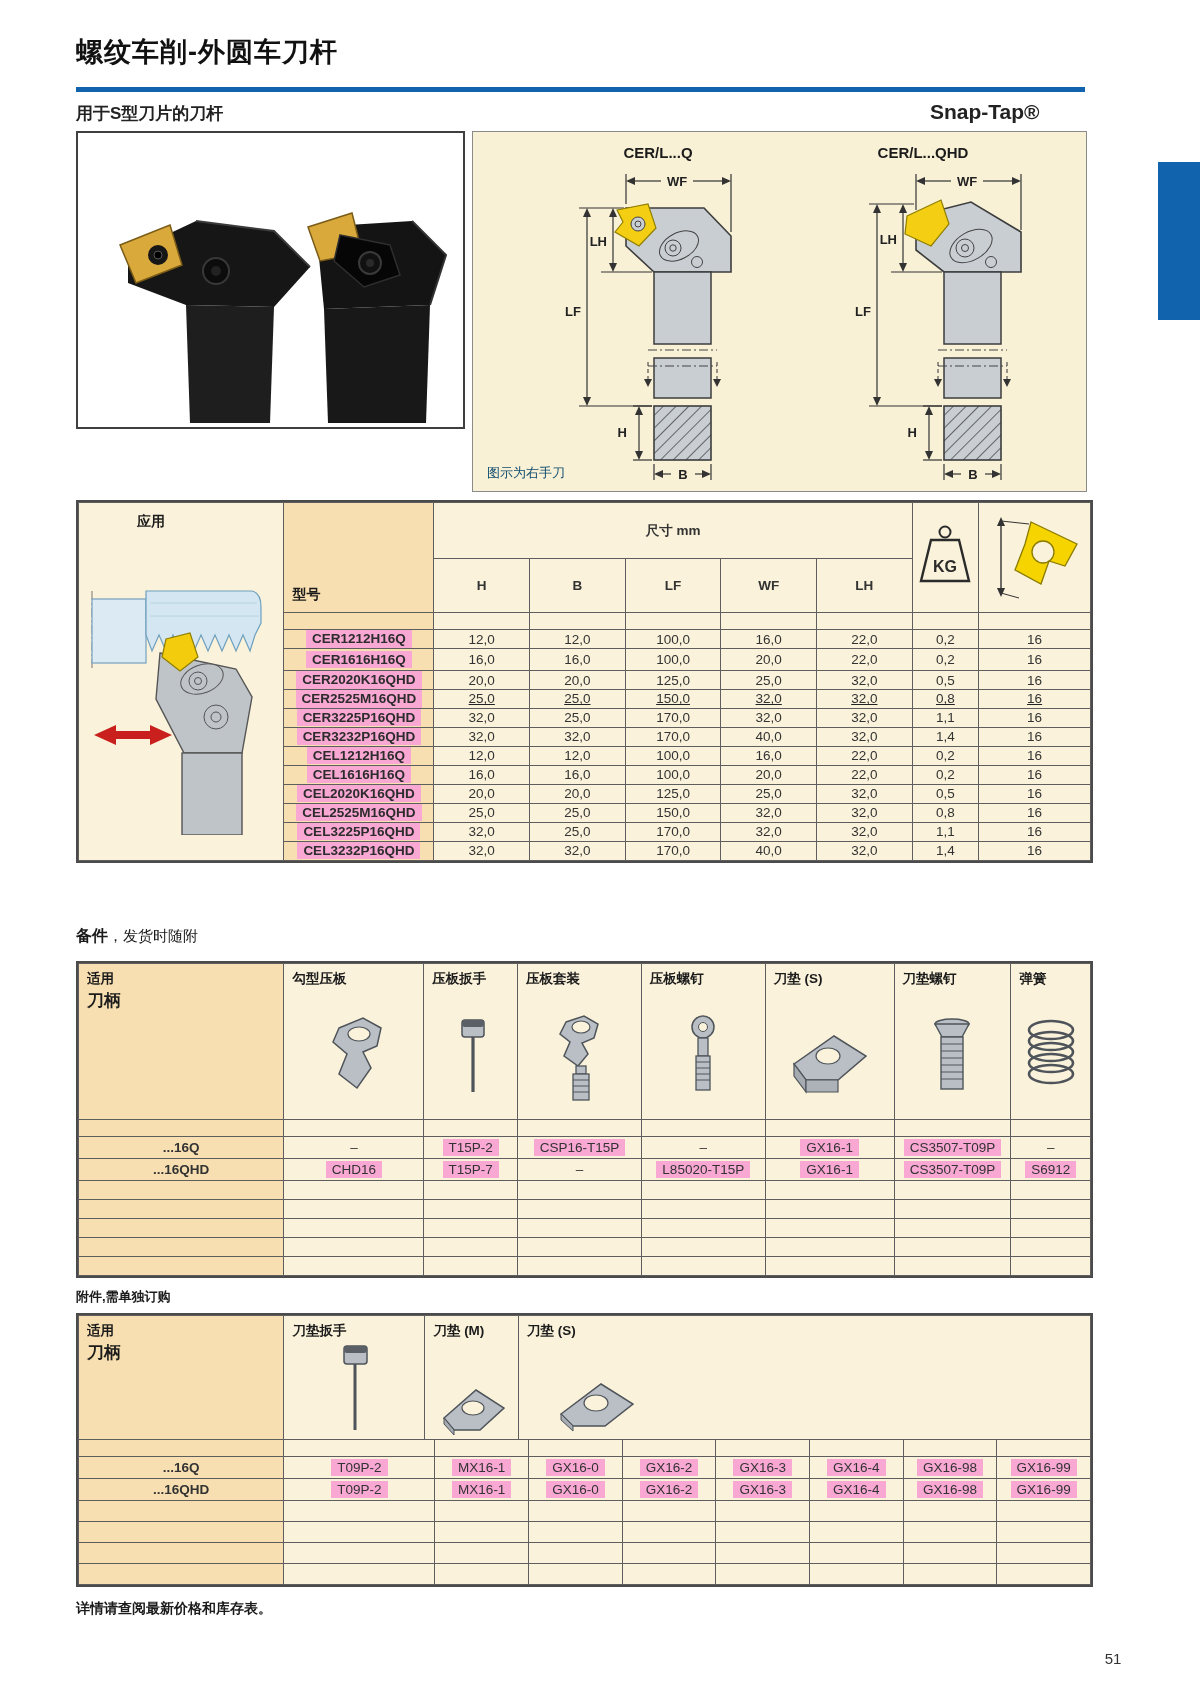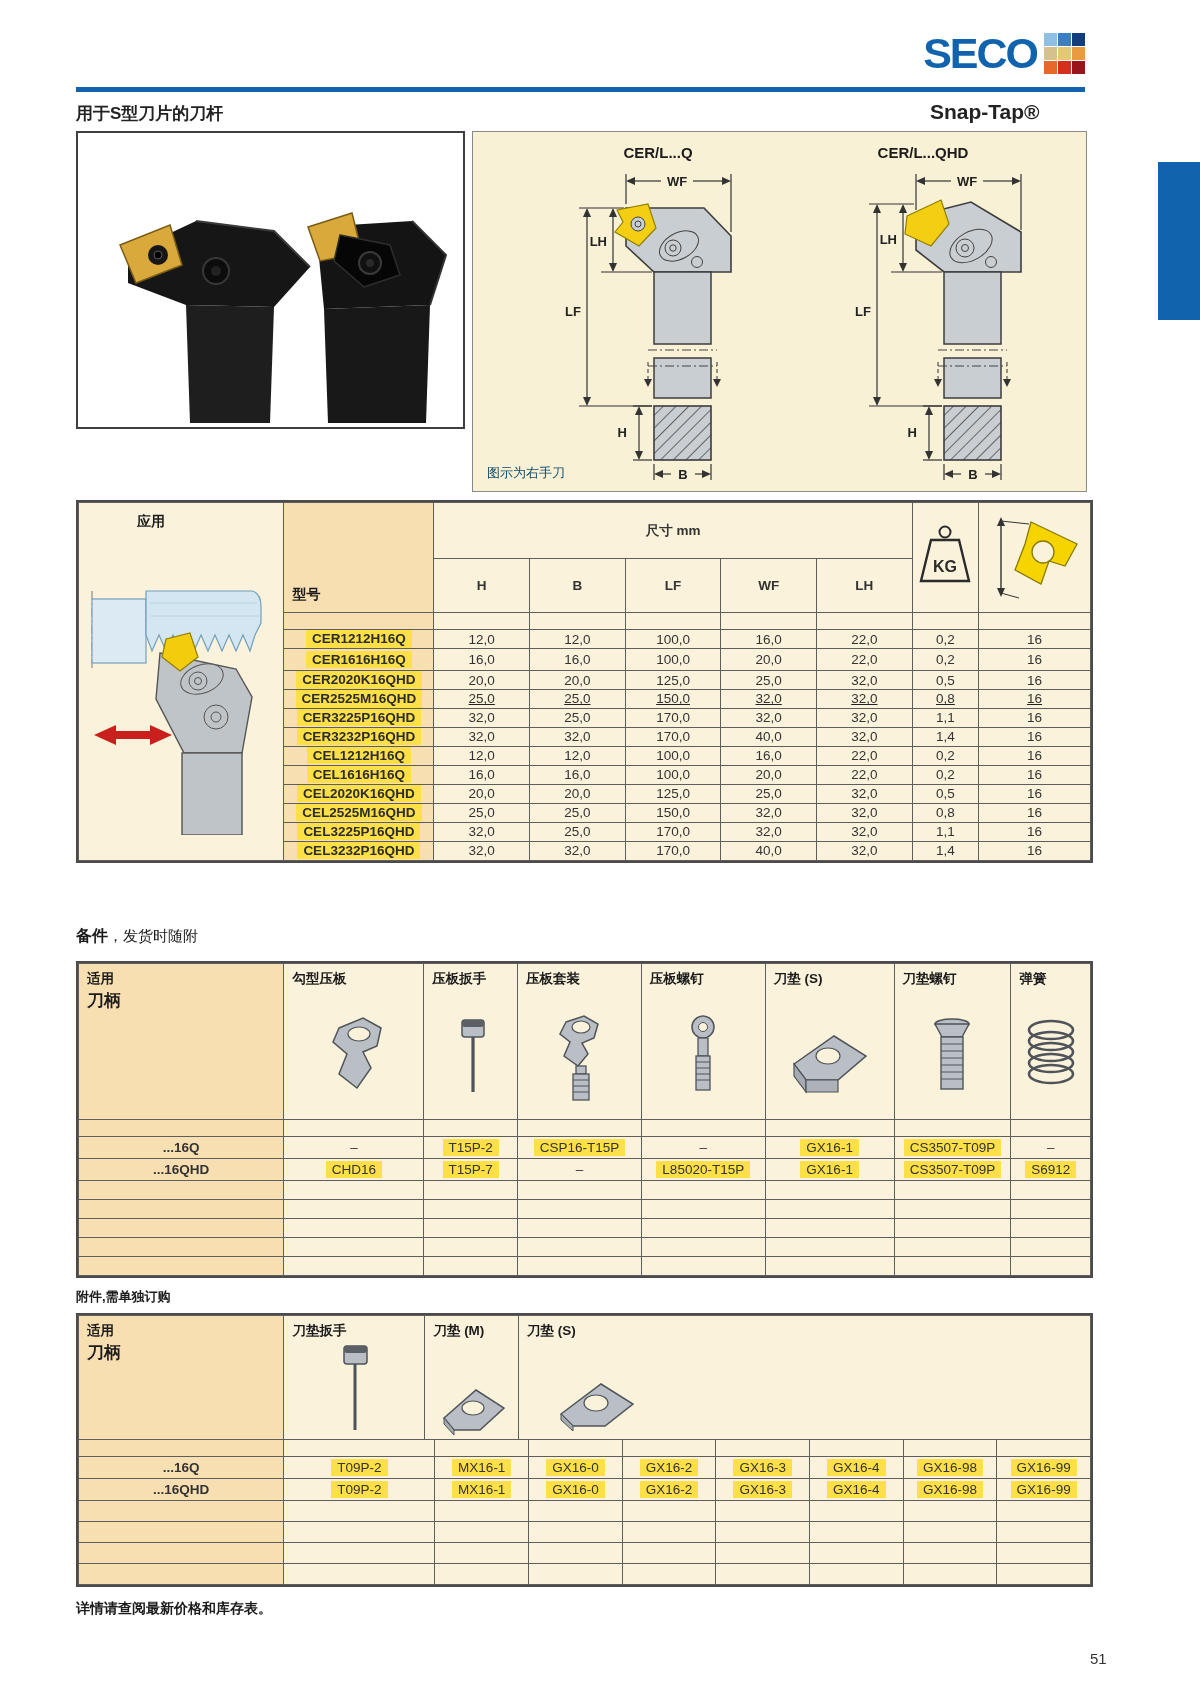--- a/index.html
+++ b/index.html
@@ -31,54 +31,41 @@
   .tframe table{border-collapse:collapse;width:100%;table-layout:fixed;}
   .tframe td{border:1px solid #5e5e5e;font-size:13.5px;color:#333;text-align:center;padding:0;overflow:hidden;}
   .c-model,.c-model-h,.c-first{background:#F8DFB2;}
   .c-app{background:#FAF2DA;vertical-align:top;}
   .app-label{font-weight:bold;font-size:14px;text-align:left;padding:10px 0 0 58px;color:#1b1b1b;}
   .c-model-h{vertical-align:bottom;margin-top:31px;}
   .c-model-h div{text-align:left;font-weight:bold;font-size:14px;padding:0 0 8px 8px;color:#1b1b1b;}
   .c-dims{font-weight:bold;font-size:15px;color:#1b1b1b;}
   .c-dimhead{font-weight:bold;font-size:15px;color:#1b1b1b;}
   .c-model{text-align:left;padding-left:6px;}
-  .hl{background:#fde047;padding:0 6px;display:inline-block;line-height:1.3;}
+  .hl{background:#f9a8d4;padding:0 6px;display:inline-block;line-height:1.3;}
   .model-text{font-weight:bold;color:#2c2c2c;}
   .c-rowlabel{font-weight:bold;text-align:left;padding-left:8px;color:#1b1b1b;}
   .sp-head{vertical-align:top;position:relative;}
   .cap{font-weight:bold;font-size:13.5px;text-align:left;padding:6px 0 0 8px;color:#1b1b1b;}
   .cap2{font-weight:bold;font-size:17px;text-align:left;padding:1px 0 0 8px;color:#1b1b1b;}
   .icon-wrap{text-align:center;margin-top:24px;}
   .icon-wrap-lo{text-align:center;margin-top:36px;}
   .icon-wrap-left{text-align:left;padding-left:28px;margin-top:30px;}
 
   .section-heading{position:absolute;font-size:15px;color:#1b1b1b;}
   .hbold{font-weight:bold;font-size:16px;}
   .footer-note{left:76px;top:1600px;font-size:14px;font-weight:bold;color:#1b1b1b;}
-  .page-number{left:1090px;top:1650px;width:46px;text-align:left;font-size:15px;color:#333;}
+  .page-number{left:1090px;top:1650px;width:46px;text-align:center;font-size:15px;color:#333;}
 </style>
 </head>
 <body>
 
 <div class="page">
 
-  <div class="abs logo">
-    <span class="logo-text">SECO</span>
-    <span class="logo-cube" id="logo-cube">
-        <i style="background: rgb(143, 191, 227);"></i>
-        <i style="background: rgb(59, 128, 190);"></i>
-        <i style="background: rgb(18, 63, 123);"></i>
-        <i style="background: rgb(212, 193, 139);"></i>
-        <i style="background: rgb(227, 200, 120);"></i>
-        <i style="background: rgb(232, 155, 63);"></i>
-        <i style="background: rgb(228, 105, 42);"></i>
-        <i style="background: rgb(217, 45, 32);"></i>
-        <i style="background: rgb(151, 21, 27);"></i>
-      </span>
-  </div>
+  <div class="abs page-title">螺纹车削-外圆车刀杆</div>
   <div class="abs blue-rule"></div>
   <div class="abs subtitle-left">用于S型刀片的刀杆</div>
   <div class="abs subtitle-right">Snap-Tap®</div>
   <div class="abs blue-tab"></div>
 
   <div class="abs photo-frame">
     <svg width="381" height="290" viewBox="0 0 381 290">
       <polygon points="50,120 118,88 196,98 232,134 196,174 108,172 50,150" fill="#161616"></polygon>
       <polyline points="118,88 196,98 232,134" fill="none" stroke="#3a3a3a" stroke-width="2"></polyline>
       <polygon points="108,172 196,174 192,290 112,290" fill="#1e1e1e"></polygon>

